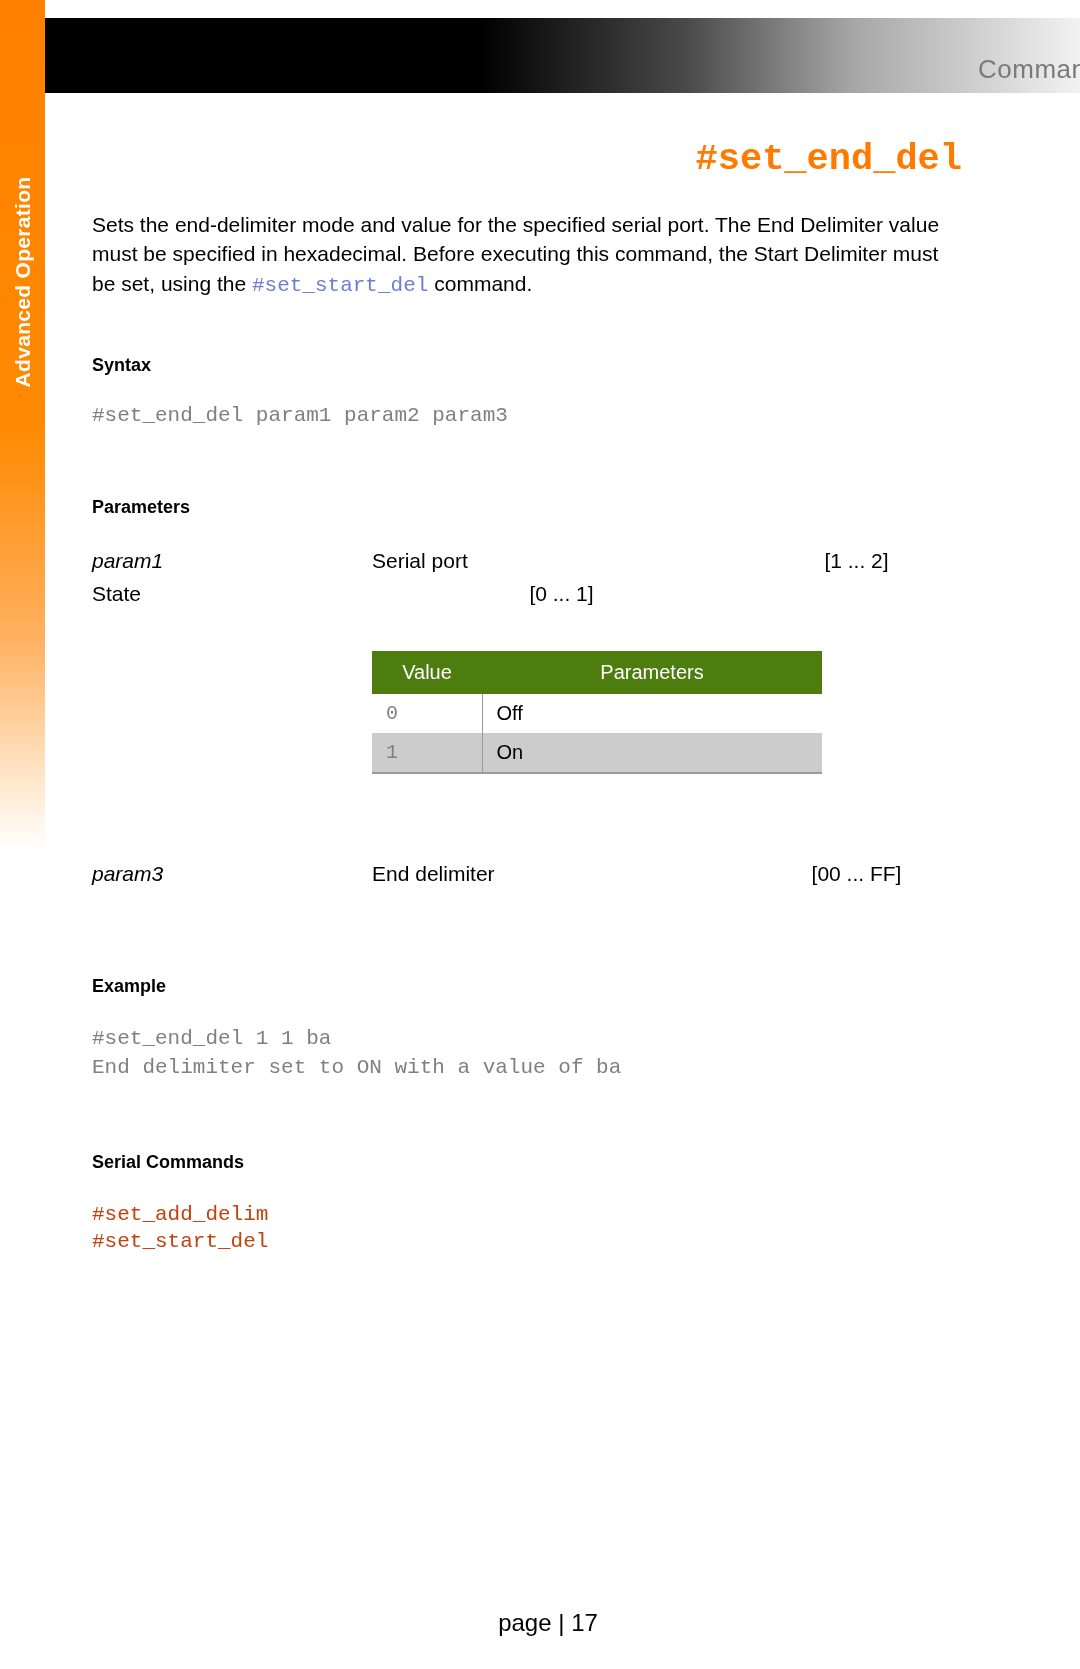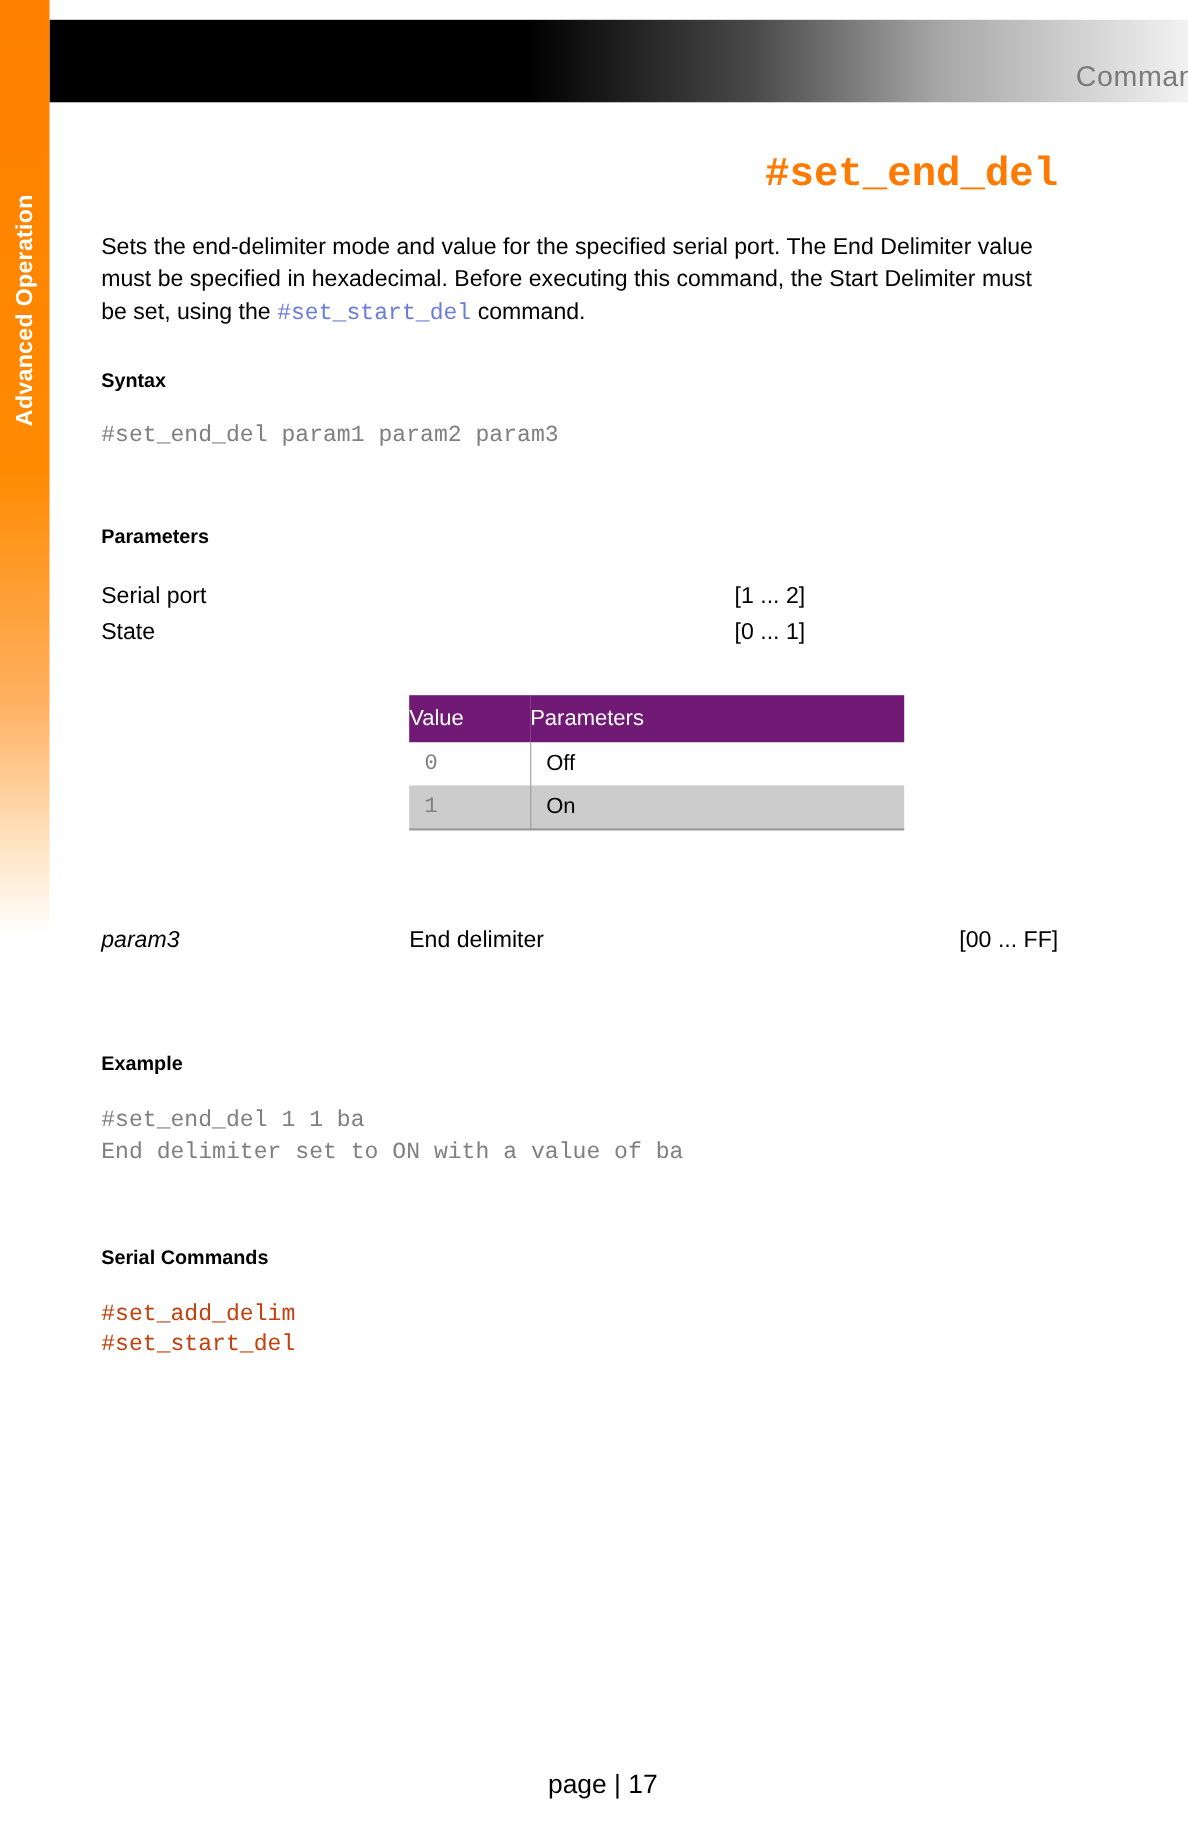--- a/index.html
+++ b/index.html
@@ -58,21 +58,21 @@
     font-size: 37px;
     font-weight: bold;
     color: #ff7a00;
     margin-bottom: 30px;
     text-align: right;
   }
   .desc {
     font-size: 21px;
     color: #000;
     line-height: 1.4;
-    margin-bottom: 36px;
+    margin-bottom: 55px;
   }
   .inline-code {
     font-family: "Courier New", monospace;
     color: #6b7dd9;
   }
   .section-h {
     font-size: 18px;
     font-weight: bold;
     color: #000;
     margin-bottom: 28px;
@@ -85,34 +85,34 @@
     white-space: pre;
   }
   .param-row {
     display: grid;
     grid-template-columns: 280px 360px 1fr;
     font-size: 21px;
     line-height: 1.45;
     margin-bottom: 2px;
   }
   .param-name { font-style: italic; }
-  .param-range { text-align: right; margin-left: 19px; }
+  .param-range { text-align: center; margin-left: 19px; }
   .param-gap { height: 40px; }
   .vd-table {
     margin-left: 280px;
     width: 450px;
     border-collapse: collapse;
     font-size: 20px;
   }
   .vd-table th {
-    background: #701a75;
+    background: #4d7c0f;
     color: #fff;
-    text-align: left;
+    text-align: center;
     font-weight: normal;
-    padding: 10px 0;
+    padding: 10px 10px;
   }
   .vd-table td {
     padding: 8px 14px;
   }
   .vd-table td.vcell {
     font-family: "Courier New", monospace;
     color: #808080;
     width: 110px;
     border-right: 1px solid #9a9a9a;
   }
@@ -162,20 +162,21 @@
     <p class="desc">
       <span>Sets the end-delimiter mode and value for the specified serial port. The End Delimiter value must be specified in hexadecimal. Before executing this command, the Start Delimiter must be set, using the </span><span class="inline-code">#set_start_del</span><span> command.</span>
     </p>
 
     <div class="section-h">Syntax</div>
     <div class="code-block">#set_end_del param1 param2 param3</div>
 
     <div class="section-h">Parameters</div>
 
     <div class="param-row">
+      <div class="param-name">param1</div>
       <div>Serial port</div>
       <div class="param-range">[1 ... 2]</div>
     </div>
     <div class="param-row">
       <div>State</div>
       <div class="param-range">[0 ... 1]</div>
     </div>
 
     <div class="param-gap"></div>
 

